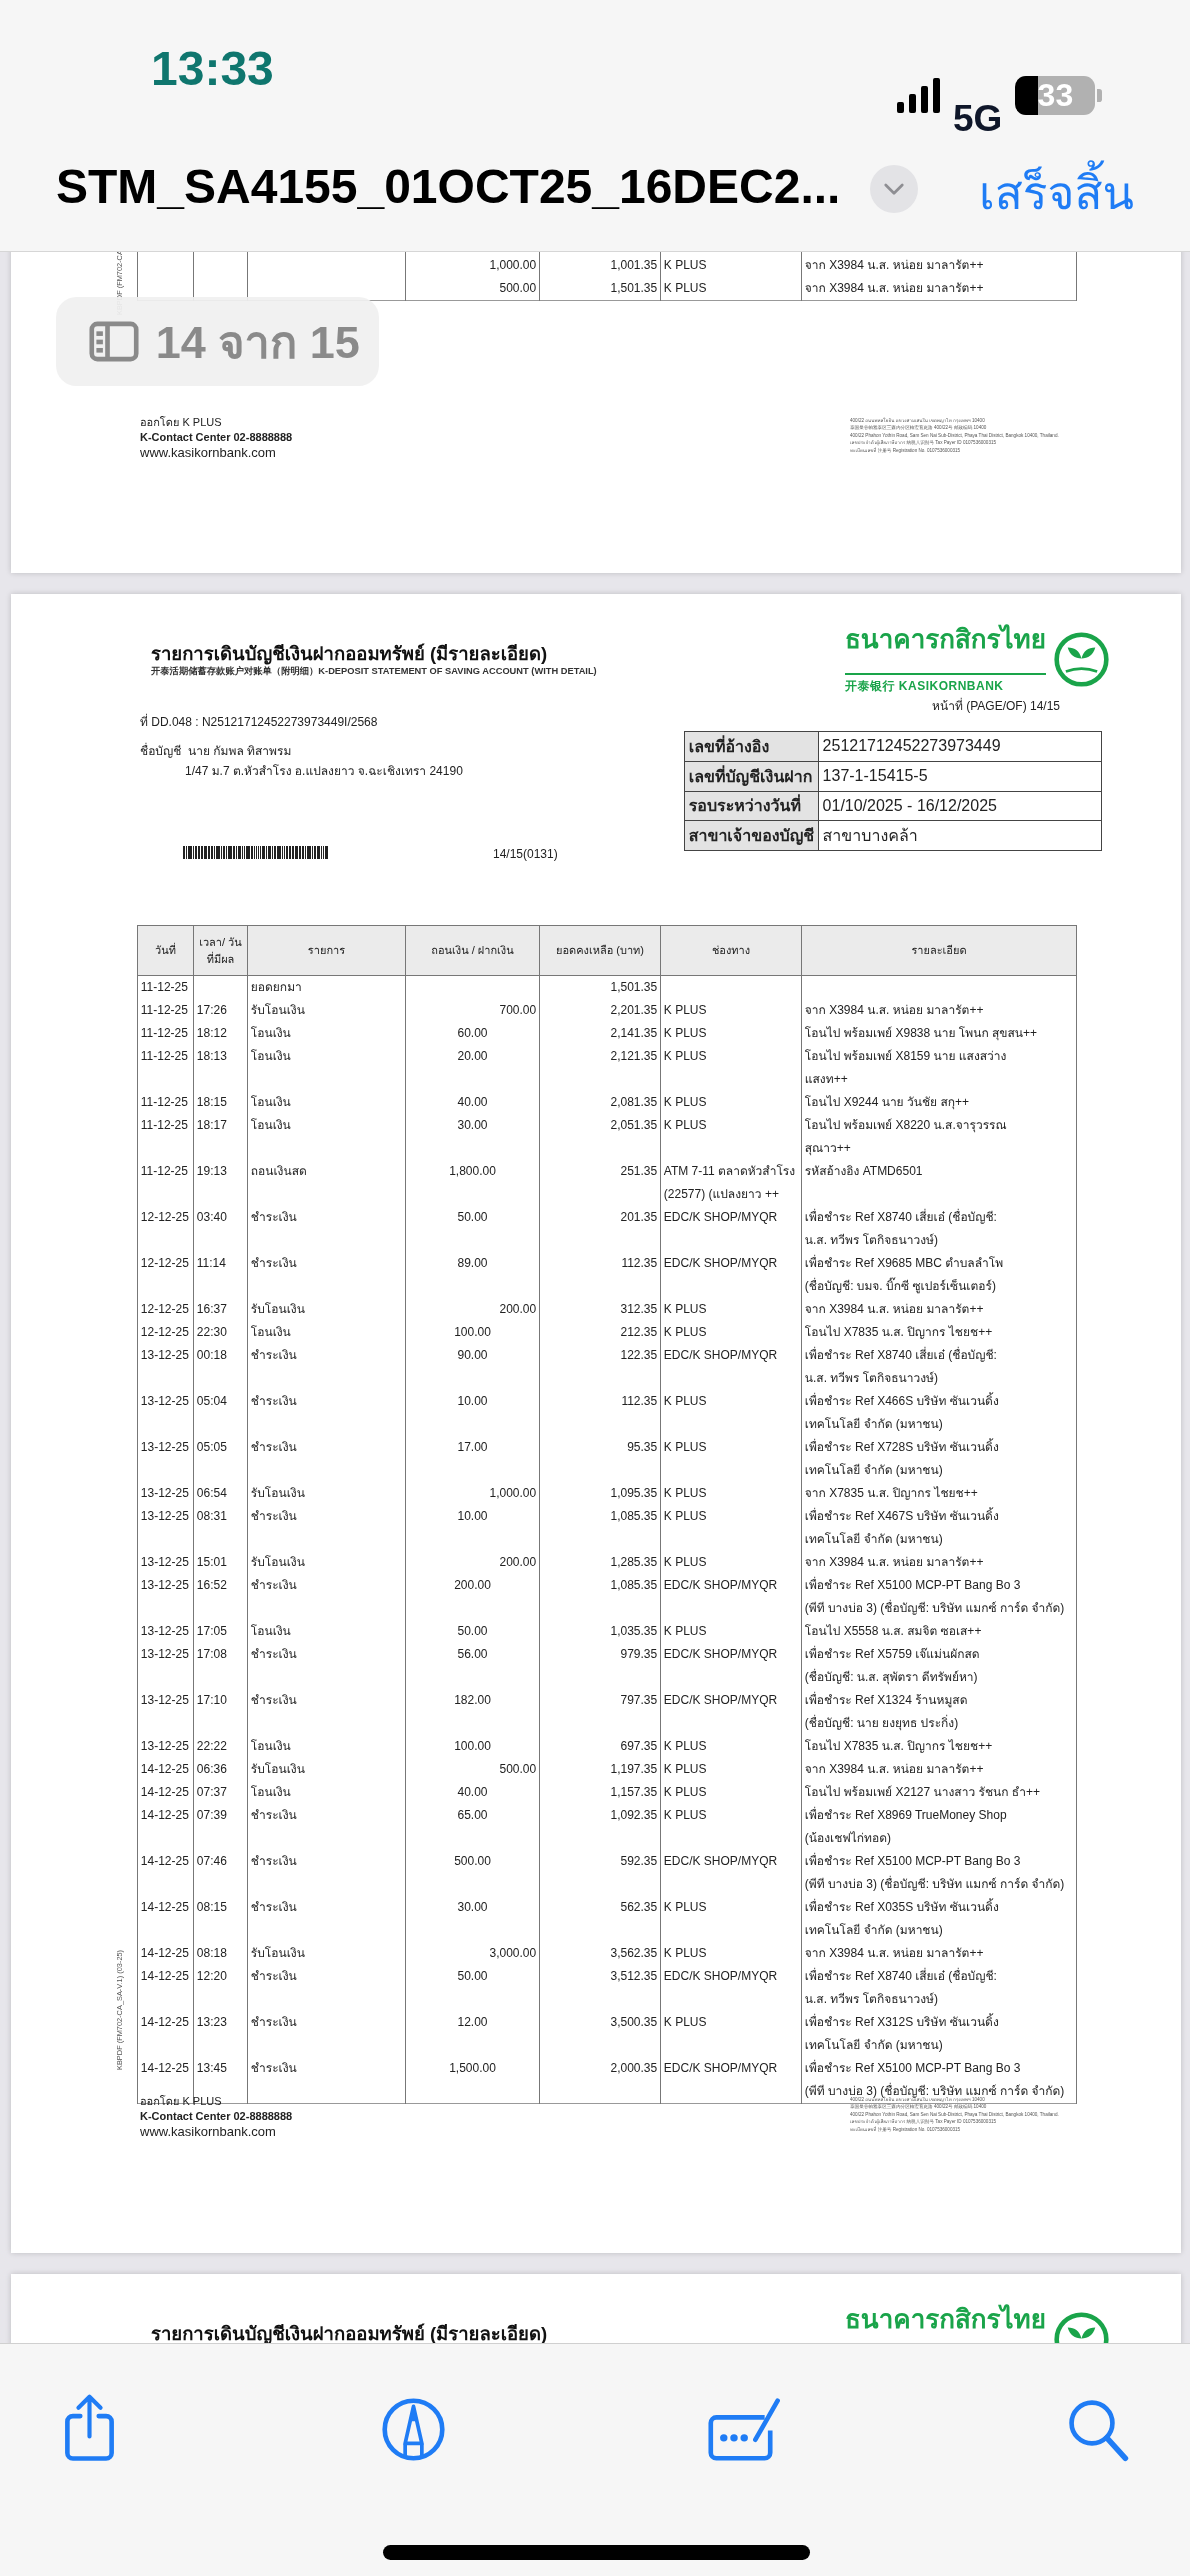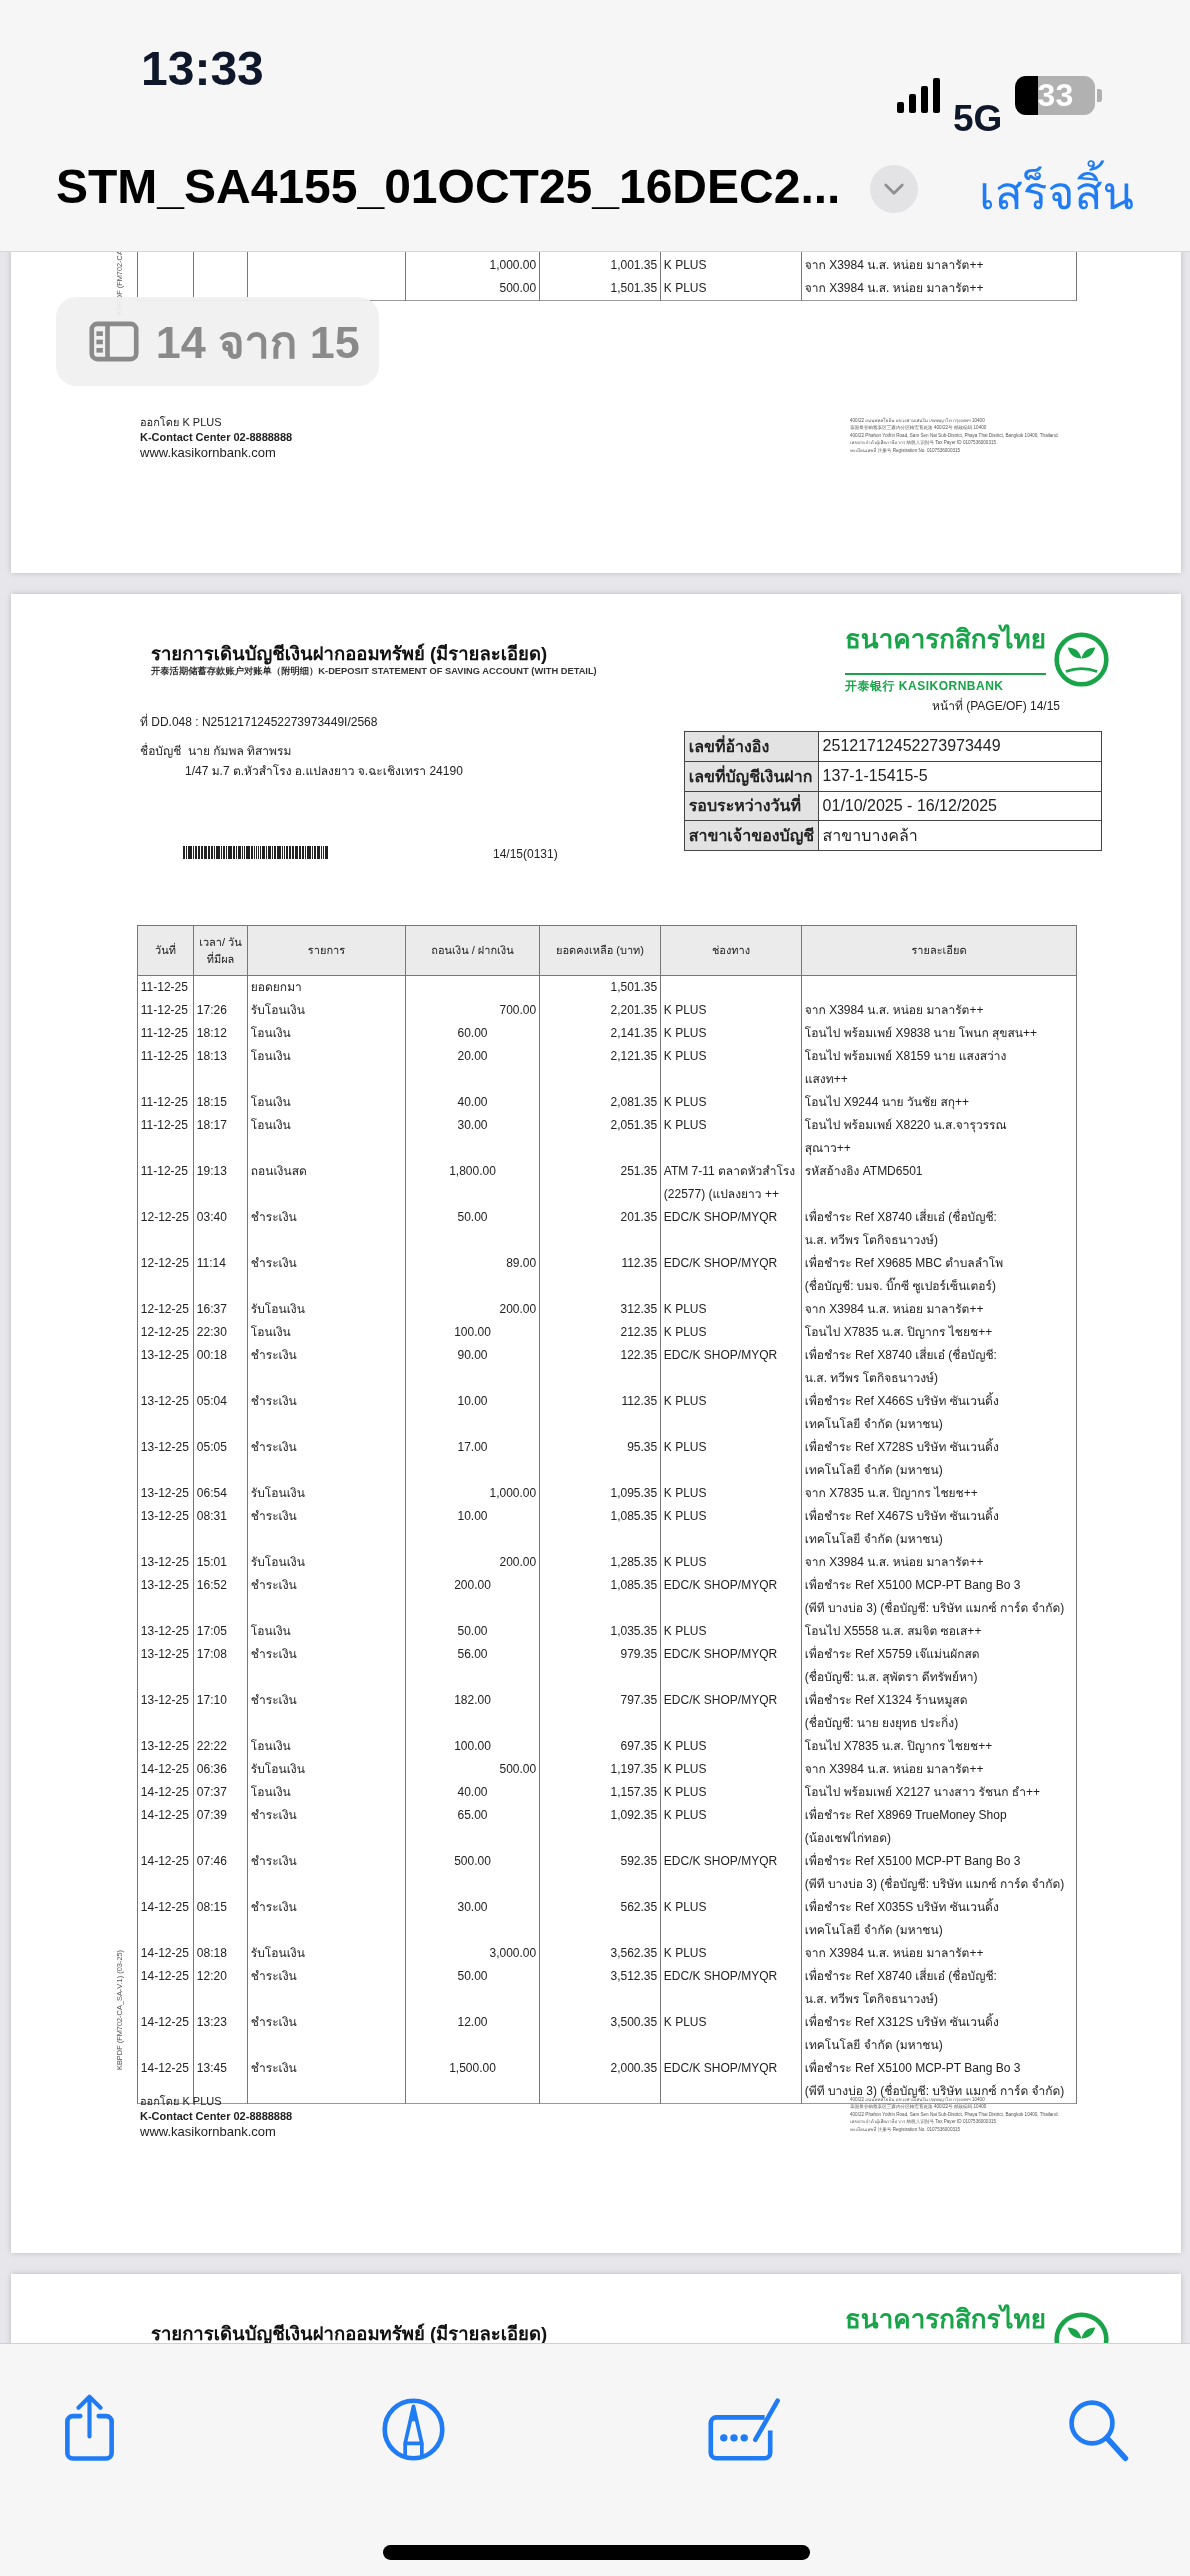--- a/index.html
+++ b/index.html
@@ -1,21 +1,21 @@
 <!DOCTYPE html>
 <html style="font-size:15px"><head>
 <meta charset="utf-8">
 <style>
   * { box-sizing: border-box; margin: 0; padding: 0; }
   html, body { width: 1191px; height: 2576px; overflow: hidden; background: #e7e6eb; font-family: "Liberation Sans", sans-serif; }
   .screen { position: relative; width: 1191px; height: 2576px; overflow: hidden; background: #e7e6eb; }
 
   
   .topbar { position: absolute; left: 0; top: 0; width: 1191px; height: 252px; background: #f6f6f6; z-index: 10; border-bottom: 0.9px solid #d6d6d6; }
-  .status-time { position: absolute; left: 141px; top: 41px; font-size: 48px; font-weight: 600; color: #0f172a; letter-spacing: 0; font-family: "Liberation Sans", sans-serif; }
+  .status-time { position: absolute; left: 151px; top: 41px; font-size: 48px; font-weight: 600; color: #0f766e; letter-spacing: 0; font-family: "Liberation Sans", sans-serif; }
   .status-right { position: absolute; right: 89px; top: 50px; display: flex; align-items: center; gap: 13px; }
   .signal { display: flex; align-items: flex-end; gap: 4.6px; height: 35px; }
   .signal span { width: 7.4px; background: #000; border-radius: 1.9px; display: block; }
   .net { font-size: 37px; font-weight: 600; color: #0f172a; margin-top: 48px; }
   .battery { position: relative; width: 80px; height: 39px; border-radius: 11px; background: #b1b1b1; overflow: hidden; display: flex; align-items: center; justify-content: center; }
   .battery .fill { position: absolute; left: 0; top: 0; bottom: 0; width: 28%; background: #000; }
   .battery .pct { position: relative; font-size: 32px; font-weight: 700; color: #fff; }
   .battery-tip { width: 4.6px; height: 13px; background: #b1b1b1; border-radius: 0 2.8px 2.8px 0; margin-left: -11px; }
 
   .nav-title { position: absolute; left: 56px; top: 159px; font-size: 48px; font-weight: 700; color: #000; white-space: nowrap; }
@@ -338,21 +338,21 @@
             <td>ชำระเงิน</td>
             <td class="num" style="text-align: center;">50.00</td>
             <td class="num">201.35</td>
             <td>EDC/K SHOP/MYQR</td>
             <td>เพื่อชำระ Ref X8740 เสี่ยเอ๋ (ชื่อบัญชี:<br>น.ส. ทวีพร โตกิจธนาวงษ์)</td>
           </tr>
           <tr>
             <td class="c1">12-12-25</td>
             <td>11:14</td>
             <td>ชำระเงิน</td>
-            <td class="num" style="text-align: right;">89.00</td>
+            <td class="num" style="text-align: center;">89.00</td>
             <td class="num">112.35</td>
             <td>EDC/K SHOP/MYQR</td>
             <td>เพื่อชำระ Ref X9685 MBC ตำบลลำโพ<br>(ชื่อบัญชี: บมจ. บิ๊กซี ซูเปอร์เซ็นเตอร์)</td>
           </tr>
           <tr>
             <td class="c1">12-12-25</td>
             <td>16:37</td>
             <td>รับโอนเงิน</td>
             <td class="num">200.00</td>
             <td class="num">312.35</td>

